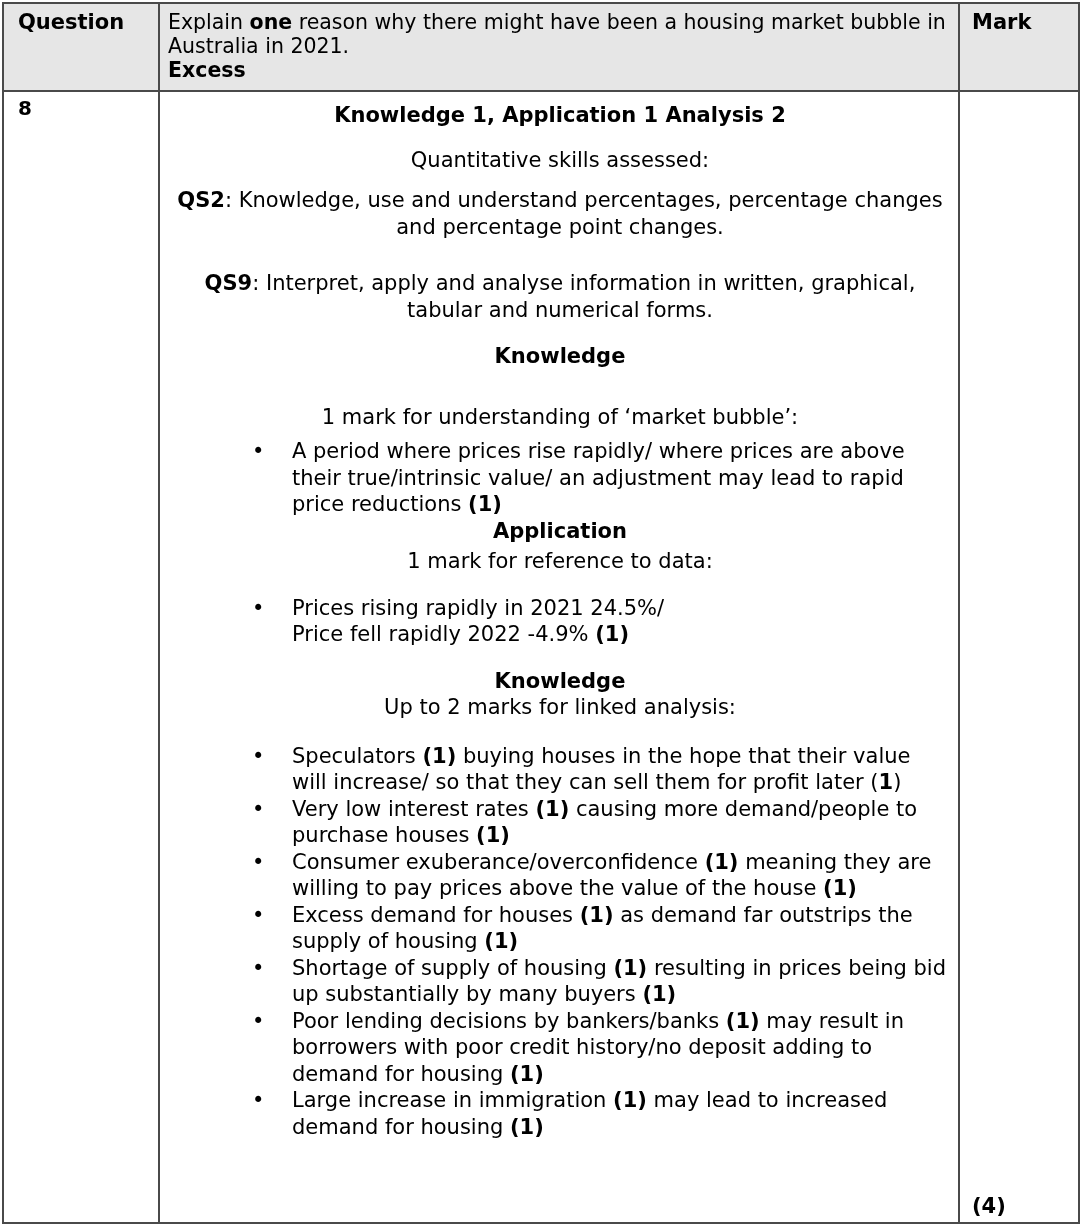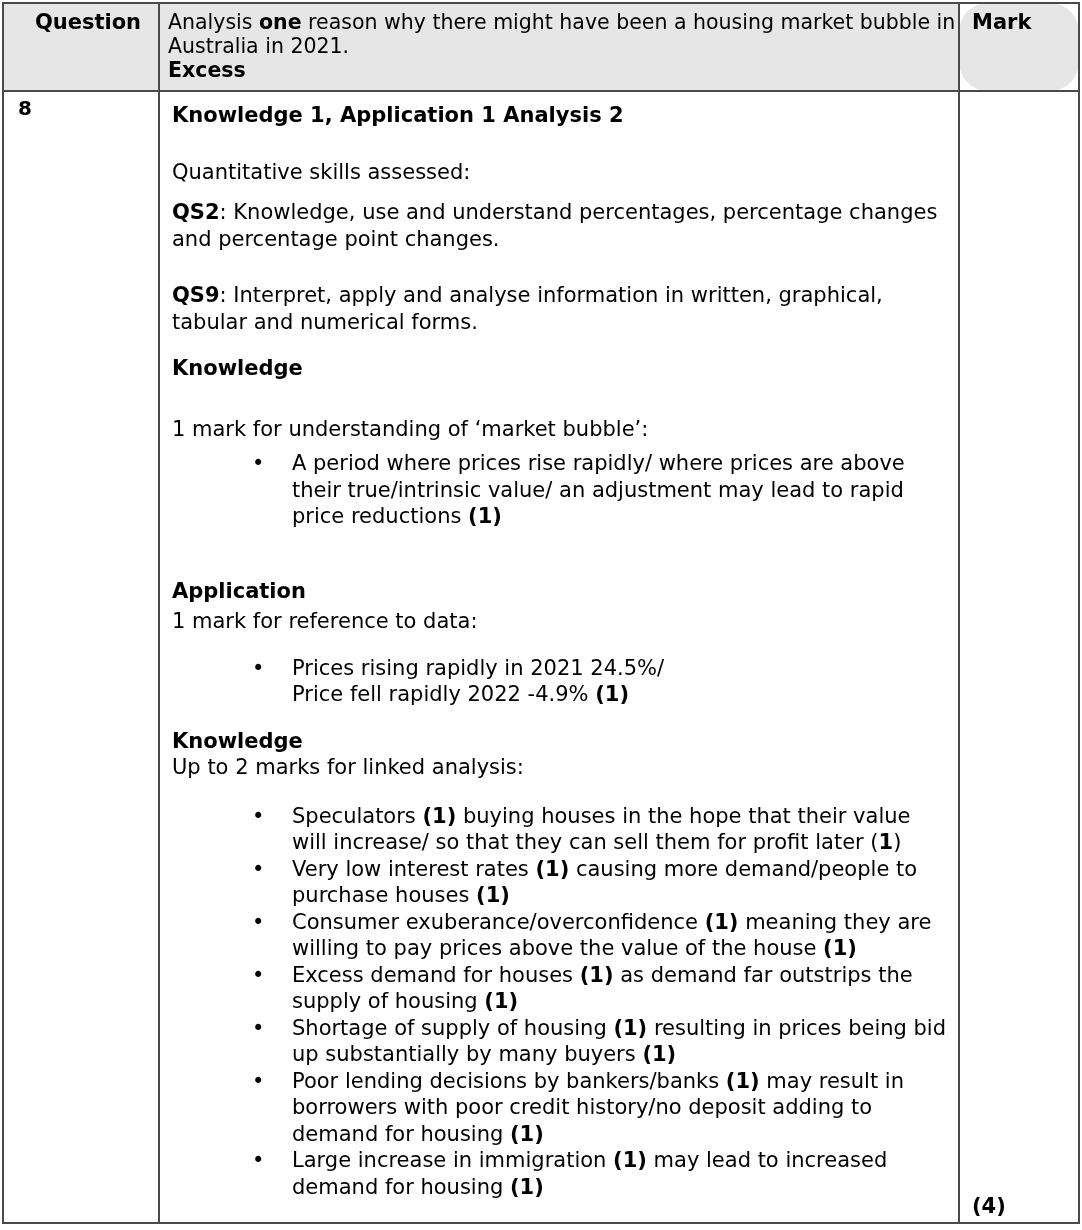--- a/index.html
+++ b/index.html
@@ -2,62 +2,62 @@
 <html><head>
 <meta charset="utf-8">
 <style>
   html, body { margin: 0; padding: 0; background: #ffffff; }
   body { width: 1082px; height: 1230px; overflow: hidden; font-family: "DejaVu Sans", "Liberation Sans", sans-serif; color: #000; }
   .tbl { position: absolute; left: 2px; top: 2px; width: 1078px; height: 1222px; border-collapse: collapse; table-layout: fixed; }
   .tbl td { border: 2px solid #4a4a4a; vertical-align: top; padding: 0; }
   .hdr td { background: #e6e6e6; height: 80px; }
   .c1 { width: 140px; }
   .c3 { width: 106px; }
-  .hq { font-weight: bold; font-size: 21px; padding: 6px 0 0 14px !important; text-align: center; }
+  .hq { font-weight: bold; font-size: 21px; padding: 6px 0 0 14px !important; }
   .hmain { font-size: 20.5px; line-height: 24px; padding: 6px 0 0 8px !important; }
   .hmain b { font-weight: bold; }
-  .hmark { font-weight: bold; font-size: 21px; padding: 6px 0 0 12px !important; border-radius: 29px; }
+  .hmark { font-weight: bold; font-size: 21px; padding: 6px 0 0 12px !important; }
   .qnum { font-weight: bold; font-size: 20px; padding: 4px 0 0 14px !important; }
   .body { font-size: 21px; line-height: 26.5px; padding: 8px 10px 0 12px !important; position: relative; }
   .mark-cell { position: relative; }
   .mark-total { position: absolute; left: 12px; bottom: 4px; font-weight: bold; font-size: 21px; }
-  .p { margin: 0; }
+  .p { margin: 0; text-align: center; }
   .b { font-weight: bold; }
   ul { list-style: none; margin: 0; padding: 0 0 0 120px; }
   li { position: relative; }
   li .dot { position: absolute; left: -40px; top: 0; }
 </style>
 </head>
 <body>
 
 <table class="tbl">
   <tbody>
       <tr class="hdr">
     <td class="c1 hq"><span>Question</span></td>
     <td class="hmain">
-      <div><span>Analysis </span><b>one</b><span> reason why there might have been a housing market bubble in Australia in 2021.</span></div>
+      <div><span>Explain </span><b>one</b><span> reason why there might have been a housing market bubble in Australia in 2021.</span></div>
       <div class="b">Excess</div>
     </td>
     <td class="c3 hmark"><span>Mark</span></td>
   </tr>
   <tr>
     <td class="qnum"><span>8</span></td>
     <td class="body">
       <p class="p b" style="margin-top:2px">Knowledge 1, Application 1  Analysis 2</p>
-      <p class="p" style="margin-top:30px">Quantitative skills assessed:</p>
+      <p class="p" style="margin-top:18px">Quantitative skills assessed:</p>
       <p class="p" style="margin-top:14px"><span class="b">QS2</span><span>: Knowledge, use and understand percentages, percentage changes and percentage point changes.</span></p>
       <p class="p" style="margin-top:30px"><span class="b">QS9</span><span>: Interpret, apply and analyse information in written, graphical, tabular and numerical forms.</span></p>
 
       <p class="p b" style="margin-top:20px">Knowledge</p>
       <p class="p" style="margin-top:34px">1 mark for understanding of ‘market bubble’:</p>
       <ul style="margin-top:8px">
         <li><span class="dot">•</span><span>A period where prices rise rapidly/ where prices are above their true/intrinsic value/ an adjustment may lead to rapid price reductions </span><span class="b">(1)</span></li>
       </ul>
 
-      <p class="p b" style="margin-top:48px">Application</p>
+      <p class="p b" style="">Application</p>
       <p class="p" style="margin-top:4px">1 mark for reference to data:</p>
       <ul style="margin-top:20px">
         <li><span class="dot">•</span><span>Prices rising rapidly in 2021 24.5%/</span><br><span>Price fell rapidly 2022 -4.9% </span><span class="b">(1)</span></li>
       </ul>
 
       <p class="p b" style="margin-top:20px">Knowledge</p>
       <p class="p" style="">Up to 2 marks for linked analysis:</p>
       <ul style="margin-top:22px" id="analysis-list">
             <li><span class="dot">•</span><span>Speculators </span><span class="b">(1)</span><span> buying houses in the hope that their value will increase/ so that they can sell them for profit later (</span><span class="b">1</span><span>)</span></li>
             <li><span class="dot">•</span><span>Very low interest rates </span><span class="b">(1)</span><span> causing more demand/people to purchase houses </span><span class="b">(1)</span><span></span></li>

